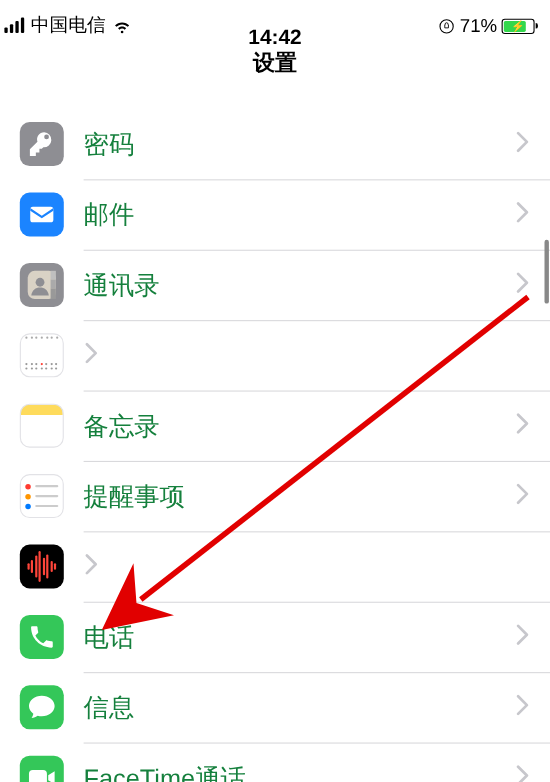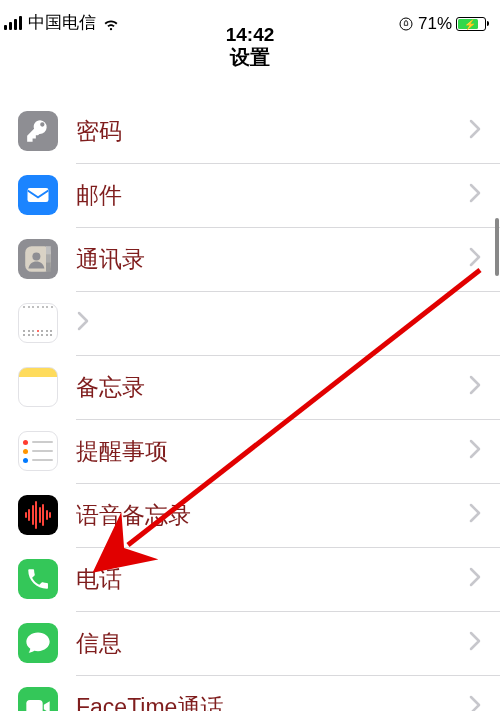--- a/index.html
+++ b/index.html
@@ -19,21 +19,21 @@
     .batt::after { content:""; position:absolute; right:-4px; top:3px; width:2.5px; height:5px; background:#000; border-radius:0 2px 2px 0; }
     .batt-fill { position:absolute; left:1px; top:1px; bottom:1px; width:70%; background:#32d74b; border-radius:1.5px; }
     .bolt { position:absolute; left:50%; top:50%; transform:translate(-50%,-50%); font-size:10px; color:#000; }
     .titlebar { text-align:center; font-size:20px; font-weight:700; padding:8px 0 12px; }
     .list { }
     .spacer { height: 16px; background: #fff; }
     .row { display:flex; align-items:center; height:64px; padding-left:18px; background:#fff; position:relative; }
     .row + .row .content::before { content:""; position:absolute; top:0; left:0; right:0; height:1px; background:#d9d9dc; }
     .icon { width:40px; height:40px; border-radius:9px; flex-shrink:0; display:flex; align-items:center; justify-content:center; position:relative; overflow:hidden; }
     .content { flex:1; display:flex; align-items:center; justify-content:space-between; margin-left:18px; height:100%; padding-right:18px; position:relative; }
-    .label { font-size:23px; color:#7f1d1d; }
+    .label { font-size:23px; color:#15803d; }
     .chev { color:#c7c7cc; }
     .chev svg { width:14px; height:20px; }
     
     .ic-pass{background:#8e8e93}.ic-mail{background:#1b84ff}.ic-contacts{background:#8e8e93}.ic-calendar{background:#fff;border:1px solid #e2e2e6}
     .ic-notes{background:linear-gradient(#fedb5c 0 25%, #fff 25% 100%);border:1px solid #e2e2e6}
     .ic-reminders{background:#fff;border:1px solid #e2e2e6}
     .ic-voice{background:#000}
     .ic-phone{background:#34c759}.ic-msg{background:#34c759}.ic-ft{background:#34c759}
     .cal-dots{position:absolute;bottom:6px;left:0;right:0;display:grid;grid-template-columns:repeat(7,1fr);gap:2px;padding:0 4px}
     .cal-dots span{width:2px;height:2px;background:#999;border-radius:50%}
@@ -209,21 +209,20 @@
           <span style="height:12px"></span>
           <span style="height:20px"></span>
           <span style="height:28px"></span>
           <span style="height:16px"></span>
           <span style="height:22px"></span>
           <span style="height:10px"></span>
           <span style="height:6px"></span>
         </div>
     </div>
     <div class="content">
-      <span class="label">语音备忘录</span>
       <span class="chev"><svg viewBox="0 0 12 20">
             <path fill="none" stroke="currentColor" stroke-width="2.5" stroke-linecap="round" stroke-linejoin="round" d="M2 2l8 8-8 8"></path>
           </svg></span>
     </div>
   </div>
 
   <div class="row">
     <div class="icon ic-phone">
       <svg width="26" height="26" viewBox="0 0 24 24">
           <path fill="#fff" d="M6.6 10.8c1.4 2.8 3.8 5.2 6.6 6.6l2.2-2.2c.3-.3.7-.4 1-.2 1.2.4 2.5.6 3.8.6.6 0 1 .4 1 1V20c0 .6-.4 1-1 1C10.6 21 3 13.4 3 4c0-.6.4-1 1-1h3.4c.6 0 1 .4 1 1 0 1.3.2 2.6.6 3.8.1.3 0 .7-.2 1l-2.2 2z"></path>

